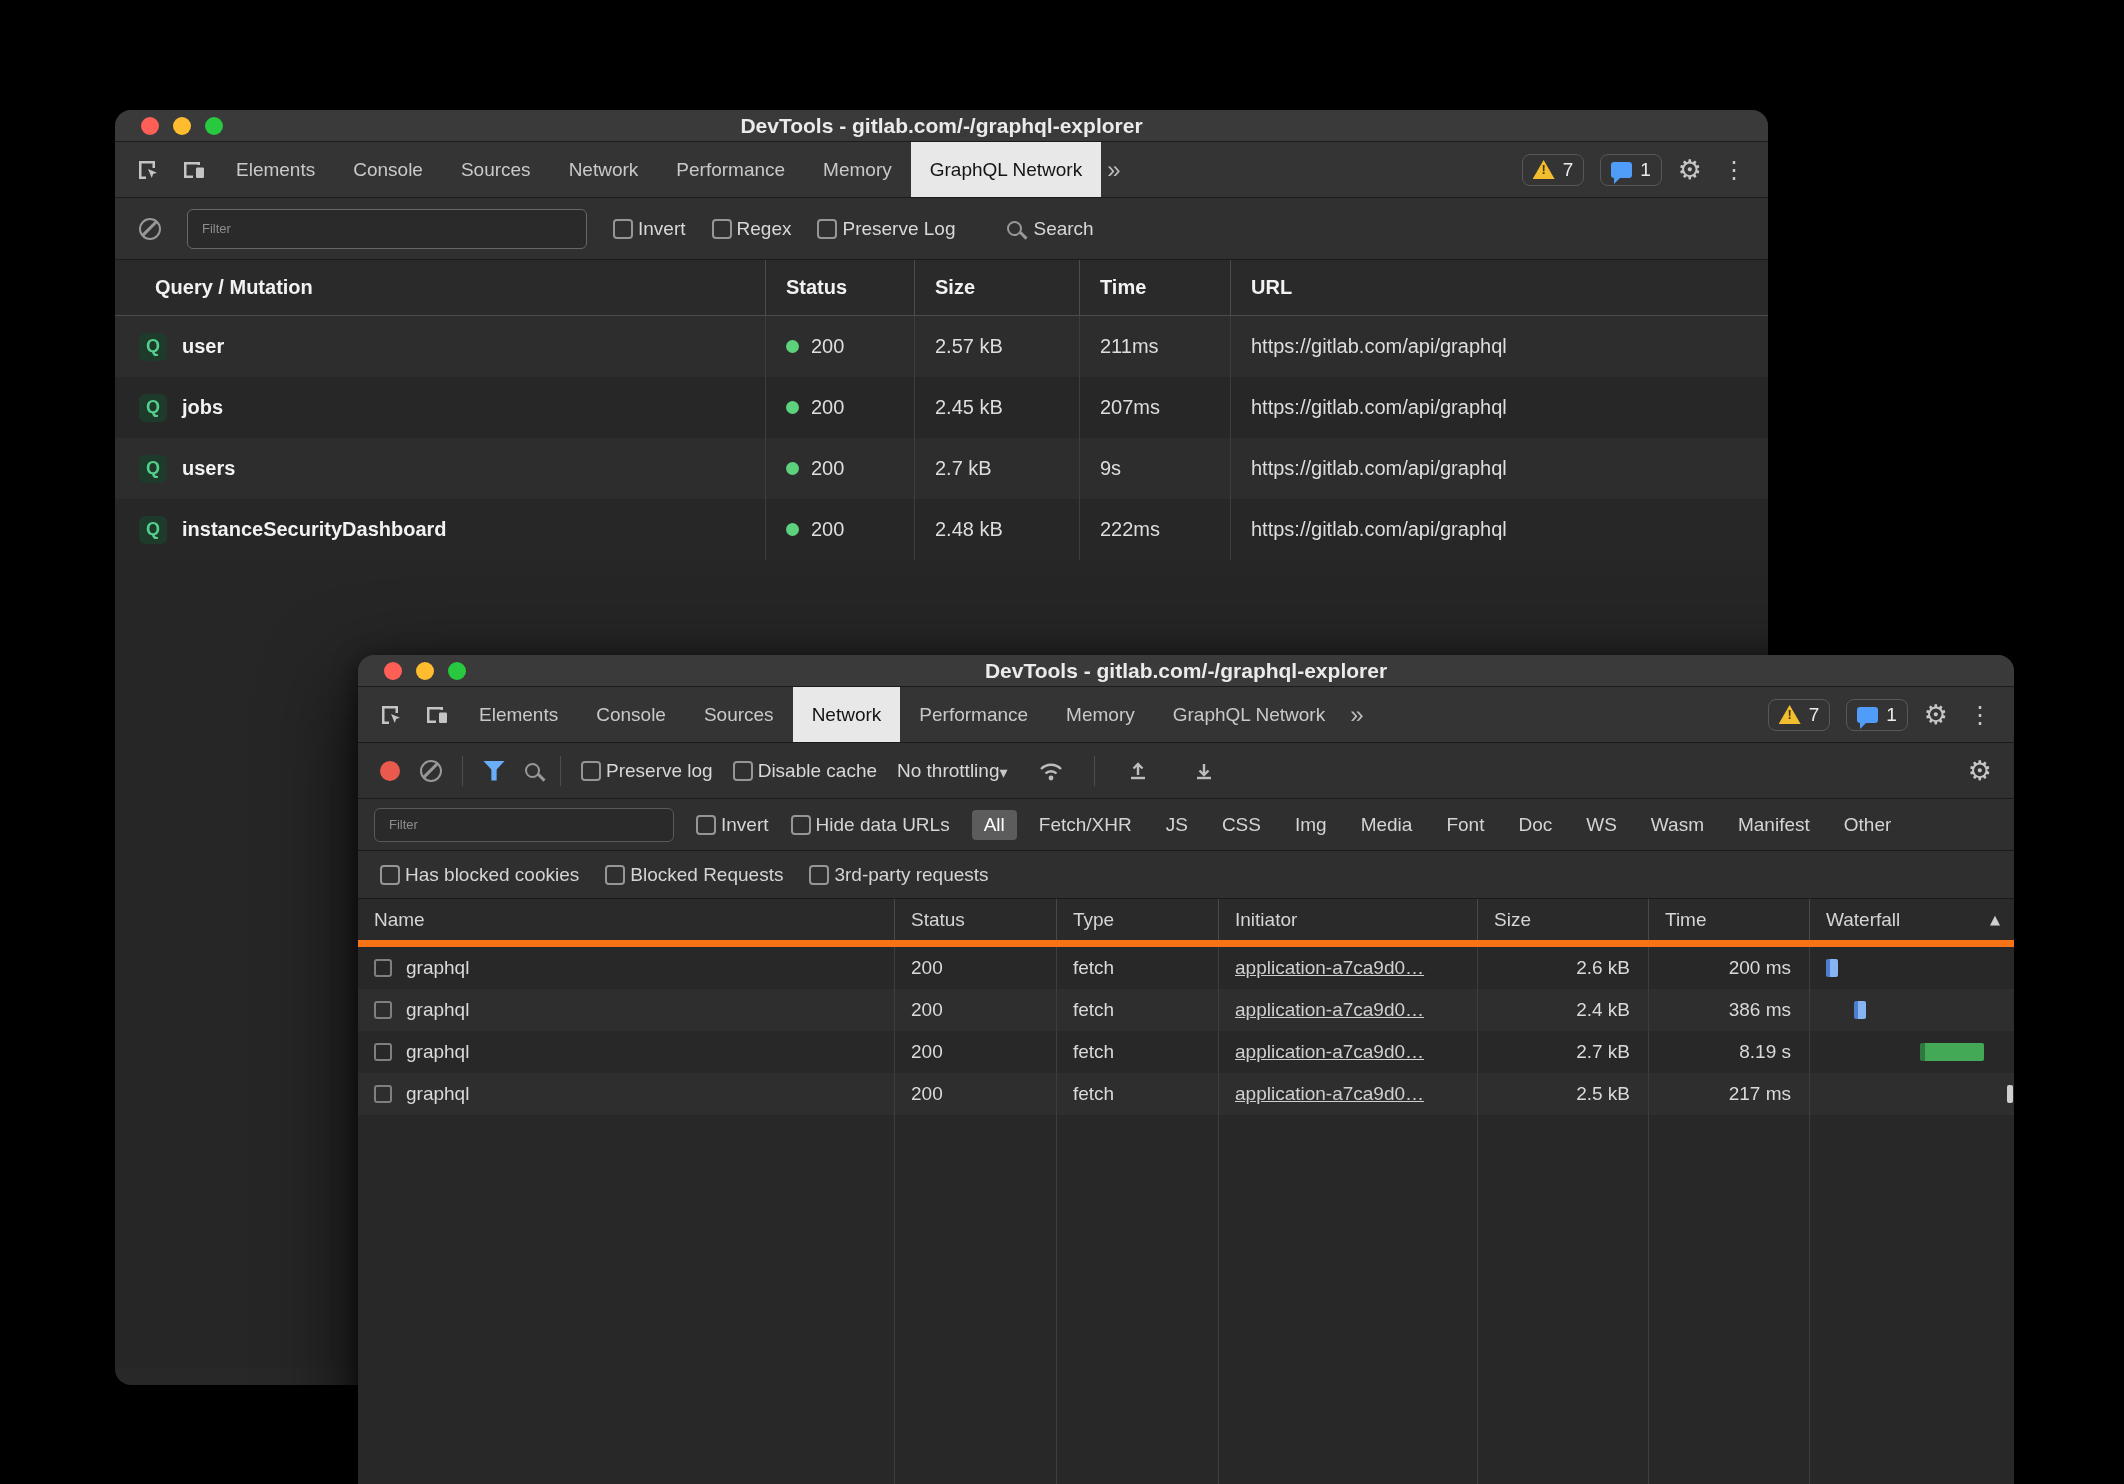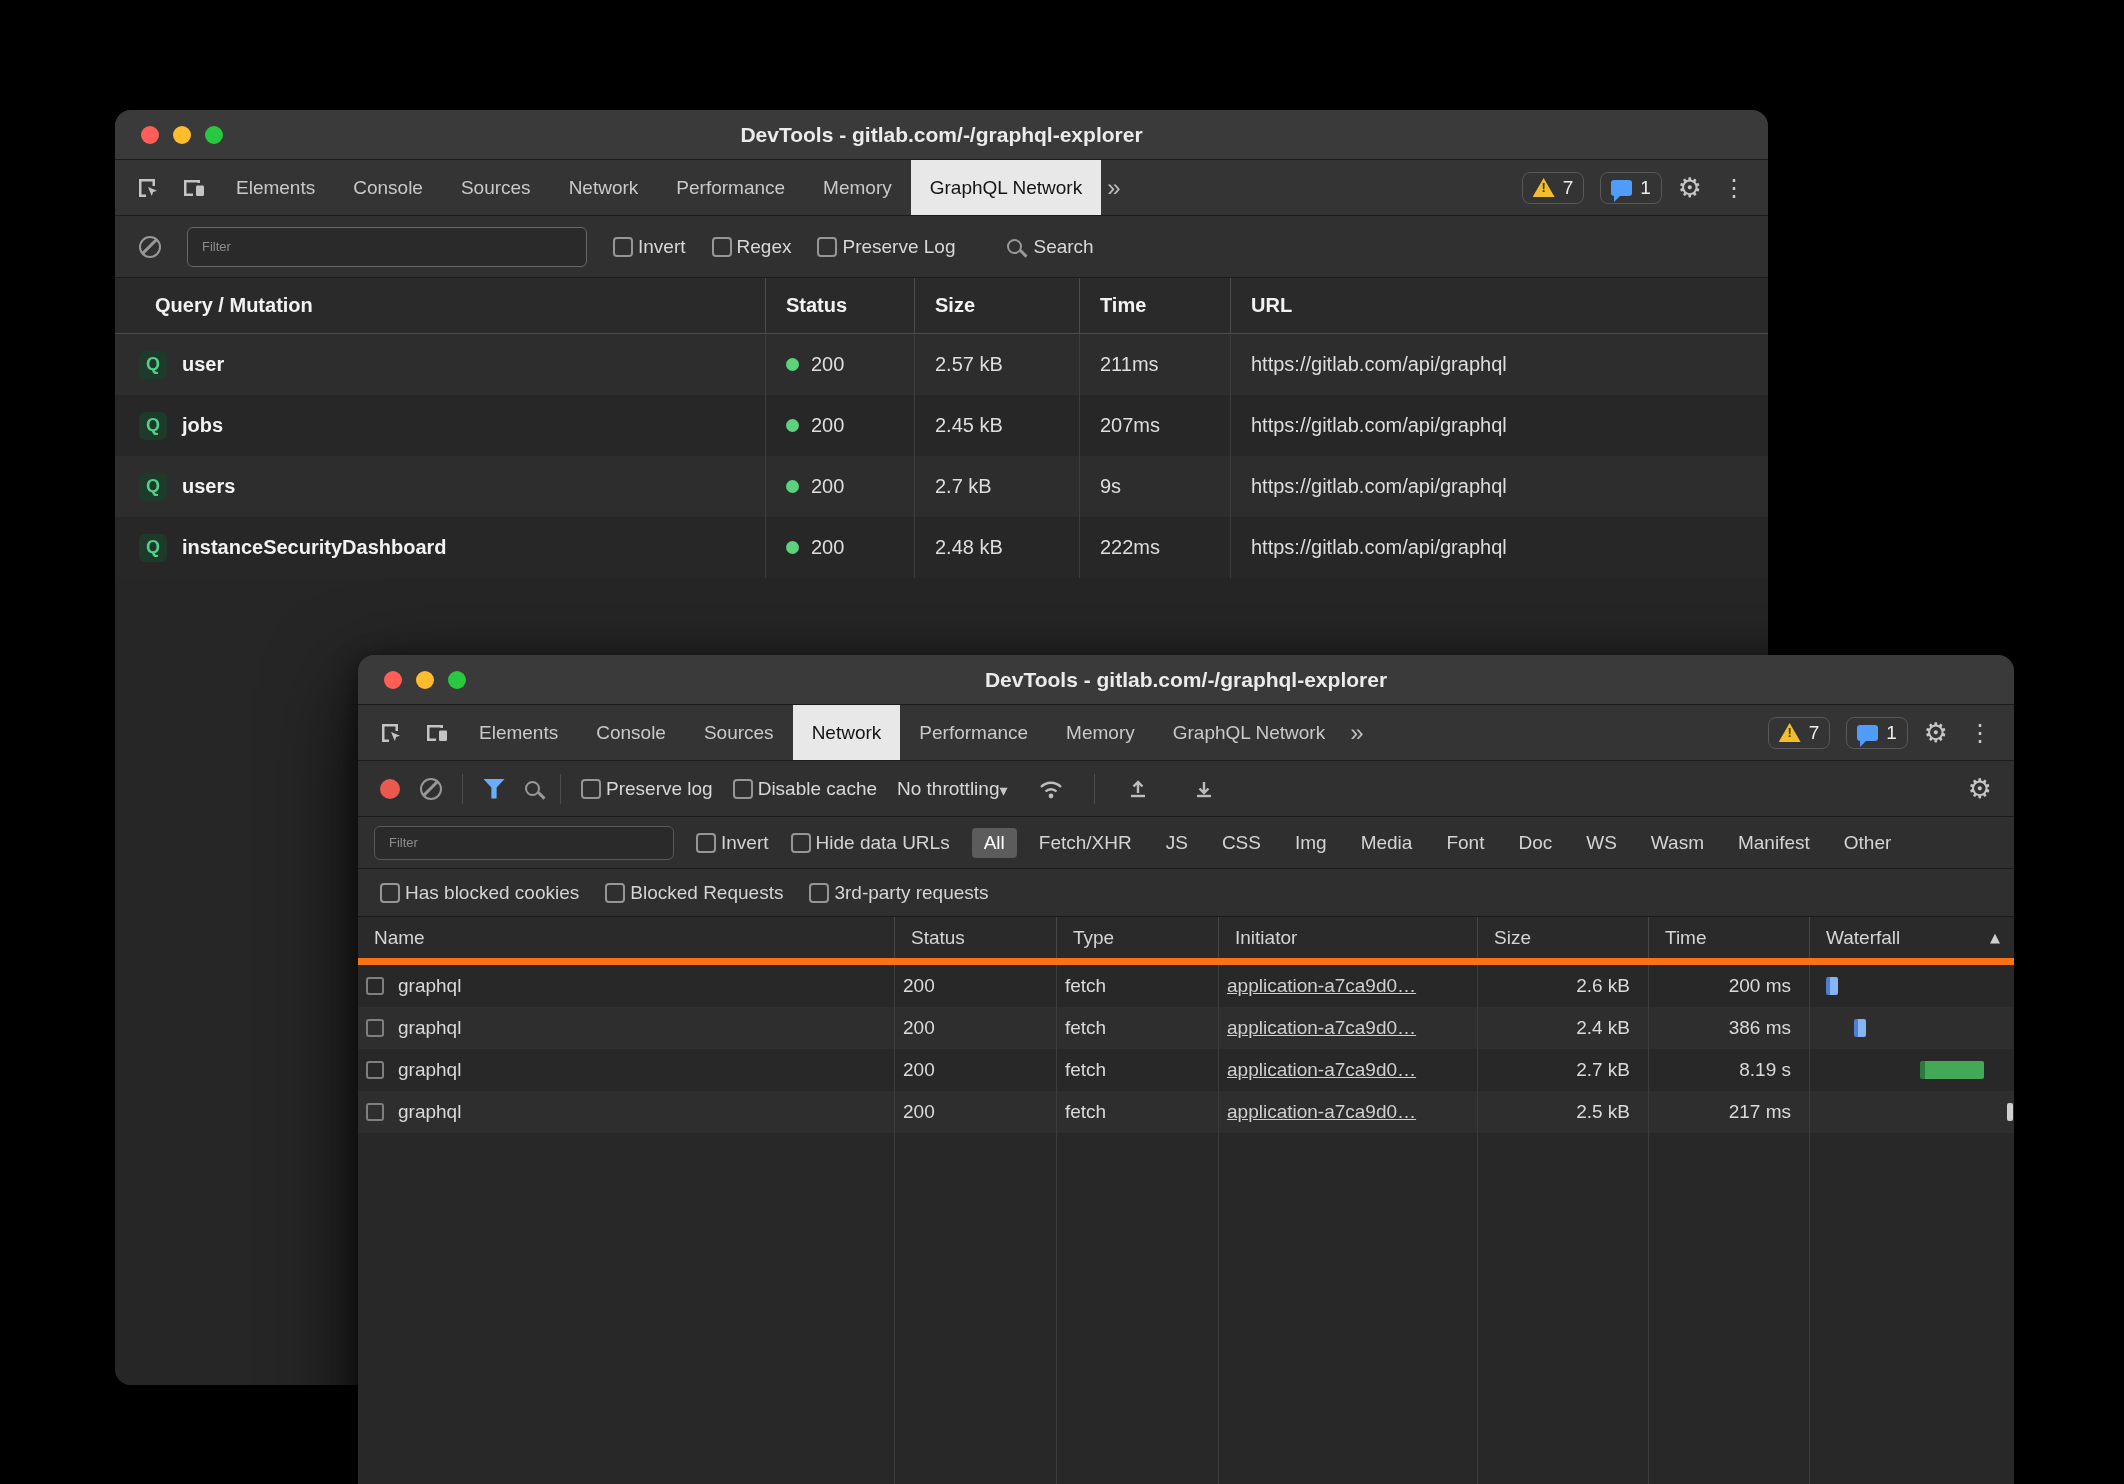--- a/index.html
+++ b/index.html
@@ -6,21 +6,21 @@
   html,body { background:#000; }
   body { font-family:"Liberation Sans", sans-serif; }
   .stage { position:relative; width:2124px; height:1484px; background:#000; overflow:hidden; }
 
   
   .window { position:absolute; background:#282828; border-radius:16px; overflow:hidden;
             box-shadow:0 30px 90px rgba(0,0,0,.8), 0 6px 24px rgba(0,0,0,.6); }
   .win1 { left:115px; top:110px; width:1653px; height:1275px; }
   .win2 { left:358px; top:655px; width:1656px; height:920px; }
 
-  .titlebar { height:50px; background:#3a3a3a; border-bottom:1px solid #1b1b1b;
+  .titlebar { height:32px; background:#3a3a3a; border-bottom:1px solid #1b1b1b;
               display:flex; align-items:center; justify-content:center; position:relative; }
   .traffic { position:absolute; left:26px; top:0; bottom:0; display:flex; align-items:center; gap:14px; }
   .light { width:18px; height:18px; border-radius:50%; display:inline-block; }
   .light.red{ background:#ff5f57; } .light.yellow{ background:#febc2e; } .light.green{ background:#28c840; }
   .title { color:#ebebeb; font-size:21px; font-weight:bold; }
 
   .tabbar { height:56px; background:#343434; border-bottom:1px solid #1b1b1b;
             display:flex; align-items:stretch; padding:0 10px; color:#c9c9c9; font-size:19px; }
   .toolbtn { width:46px; display:flex; align-items:center; justify-content:center; }
   .tab { padding:0 19px; display:flex; align-items:center; white-space:nowrap; }
@@ -100,21 +100,21 @@
   .dot { width:13px; height:13px; border-radius:50%; background:#5dd27d; margin-right:12px; flex:none; }
   .fill1 { flex:1; background:#262626; }
   .body1 { display:flex; flex-direction:column; height:calc(1275px - 50px - 56px - 62px); }
 
   
   .grid2 { display:grid; grid-template-columns:536px 162px 162px 259px 171px 161px 1fr; align-items:center; }
   .thead2 { height:48px; background:#2a2a2a; border-bottom:7px solid #f97316; color:#d5d5d5; font-size:19px; }
   .thead2 > div { padding-left:16px; height:100%; display:flex; align-items:center; }
   .thead2 > div:not(:first-child) { border-left:1px solid #484848; }
   .trow2 { height:42px; font-size:19px; color:#dadada; }
-  .trow2 > div { padding-left:8px; height:100%; display:flex; align-items:center; overflow:hidden;
+  .trow2 > div { padding-left:16px; height:100%; display:flex; align-items:center; overflow:hidden;
                  white-space:nowrap; }
   .trow2 > div:not(:first-child) { border-left:1px solid #3d3d3d; }
   .trow2.odd { background:#282828; } .trow2.even { background:#2e2e2e; }
   .rcb { width:18px; height:18px; border:2px solid #7f7f7f; border-radius:3px; margin-right:14px; flex:none; }
   .cell-r { justify-content:flex-end; padding-right:18px !important; }
   .link { text-decoration:underline; color:#cfcfcf; }
   .wfcell { position:relative; }
   .wfbar { position:absolute; top:50%; transform:translateY(-50%); height:18px; border-radius:2px; }
   .wf-r1 { left:16px;  width:12px; background:#86b4f4; border-left:4px solid #4e7fce; }
   .wf-r2 { left:44px;  width:12px; background:#86b4f4; border-left:4px solid #4e7fce; }

